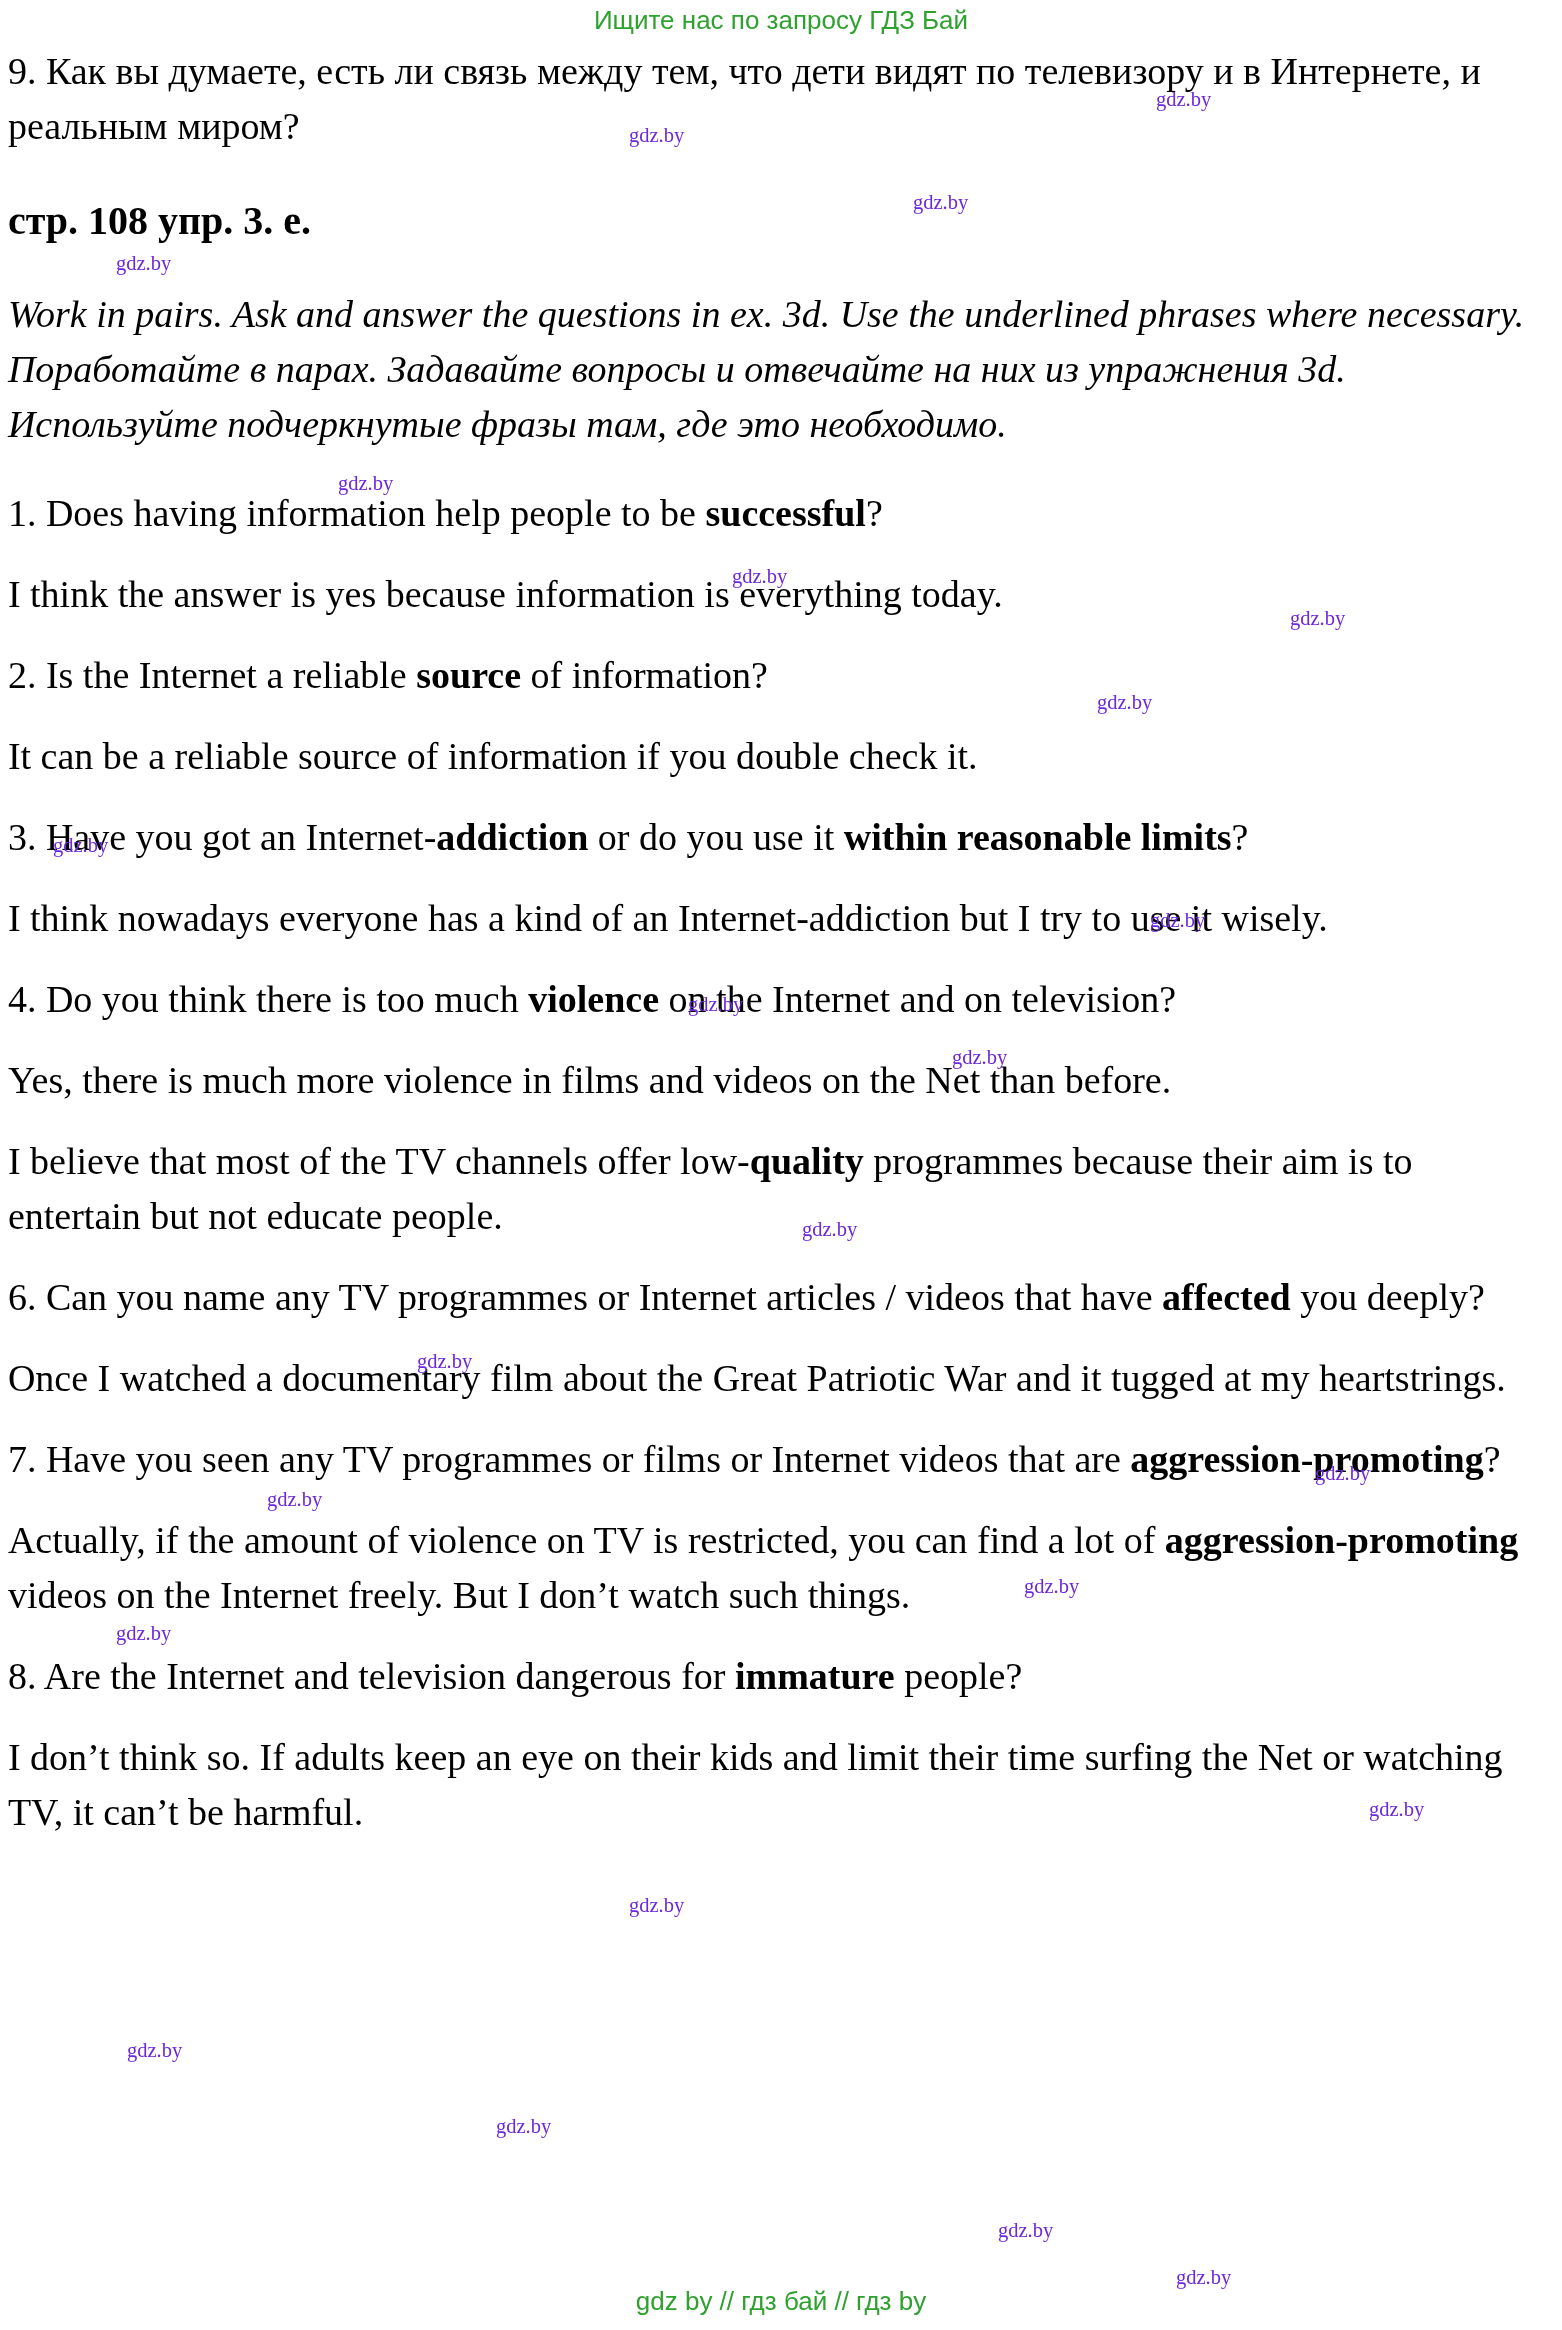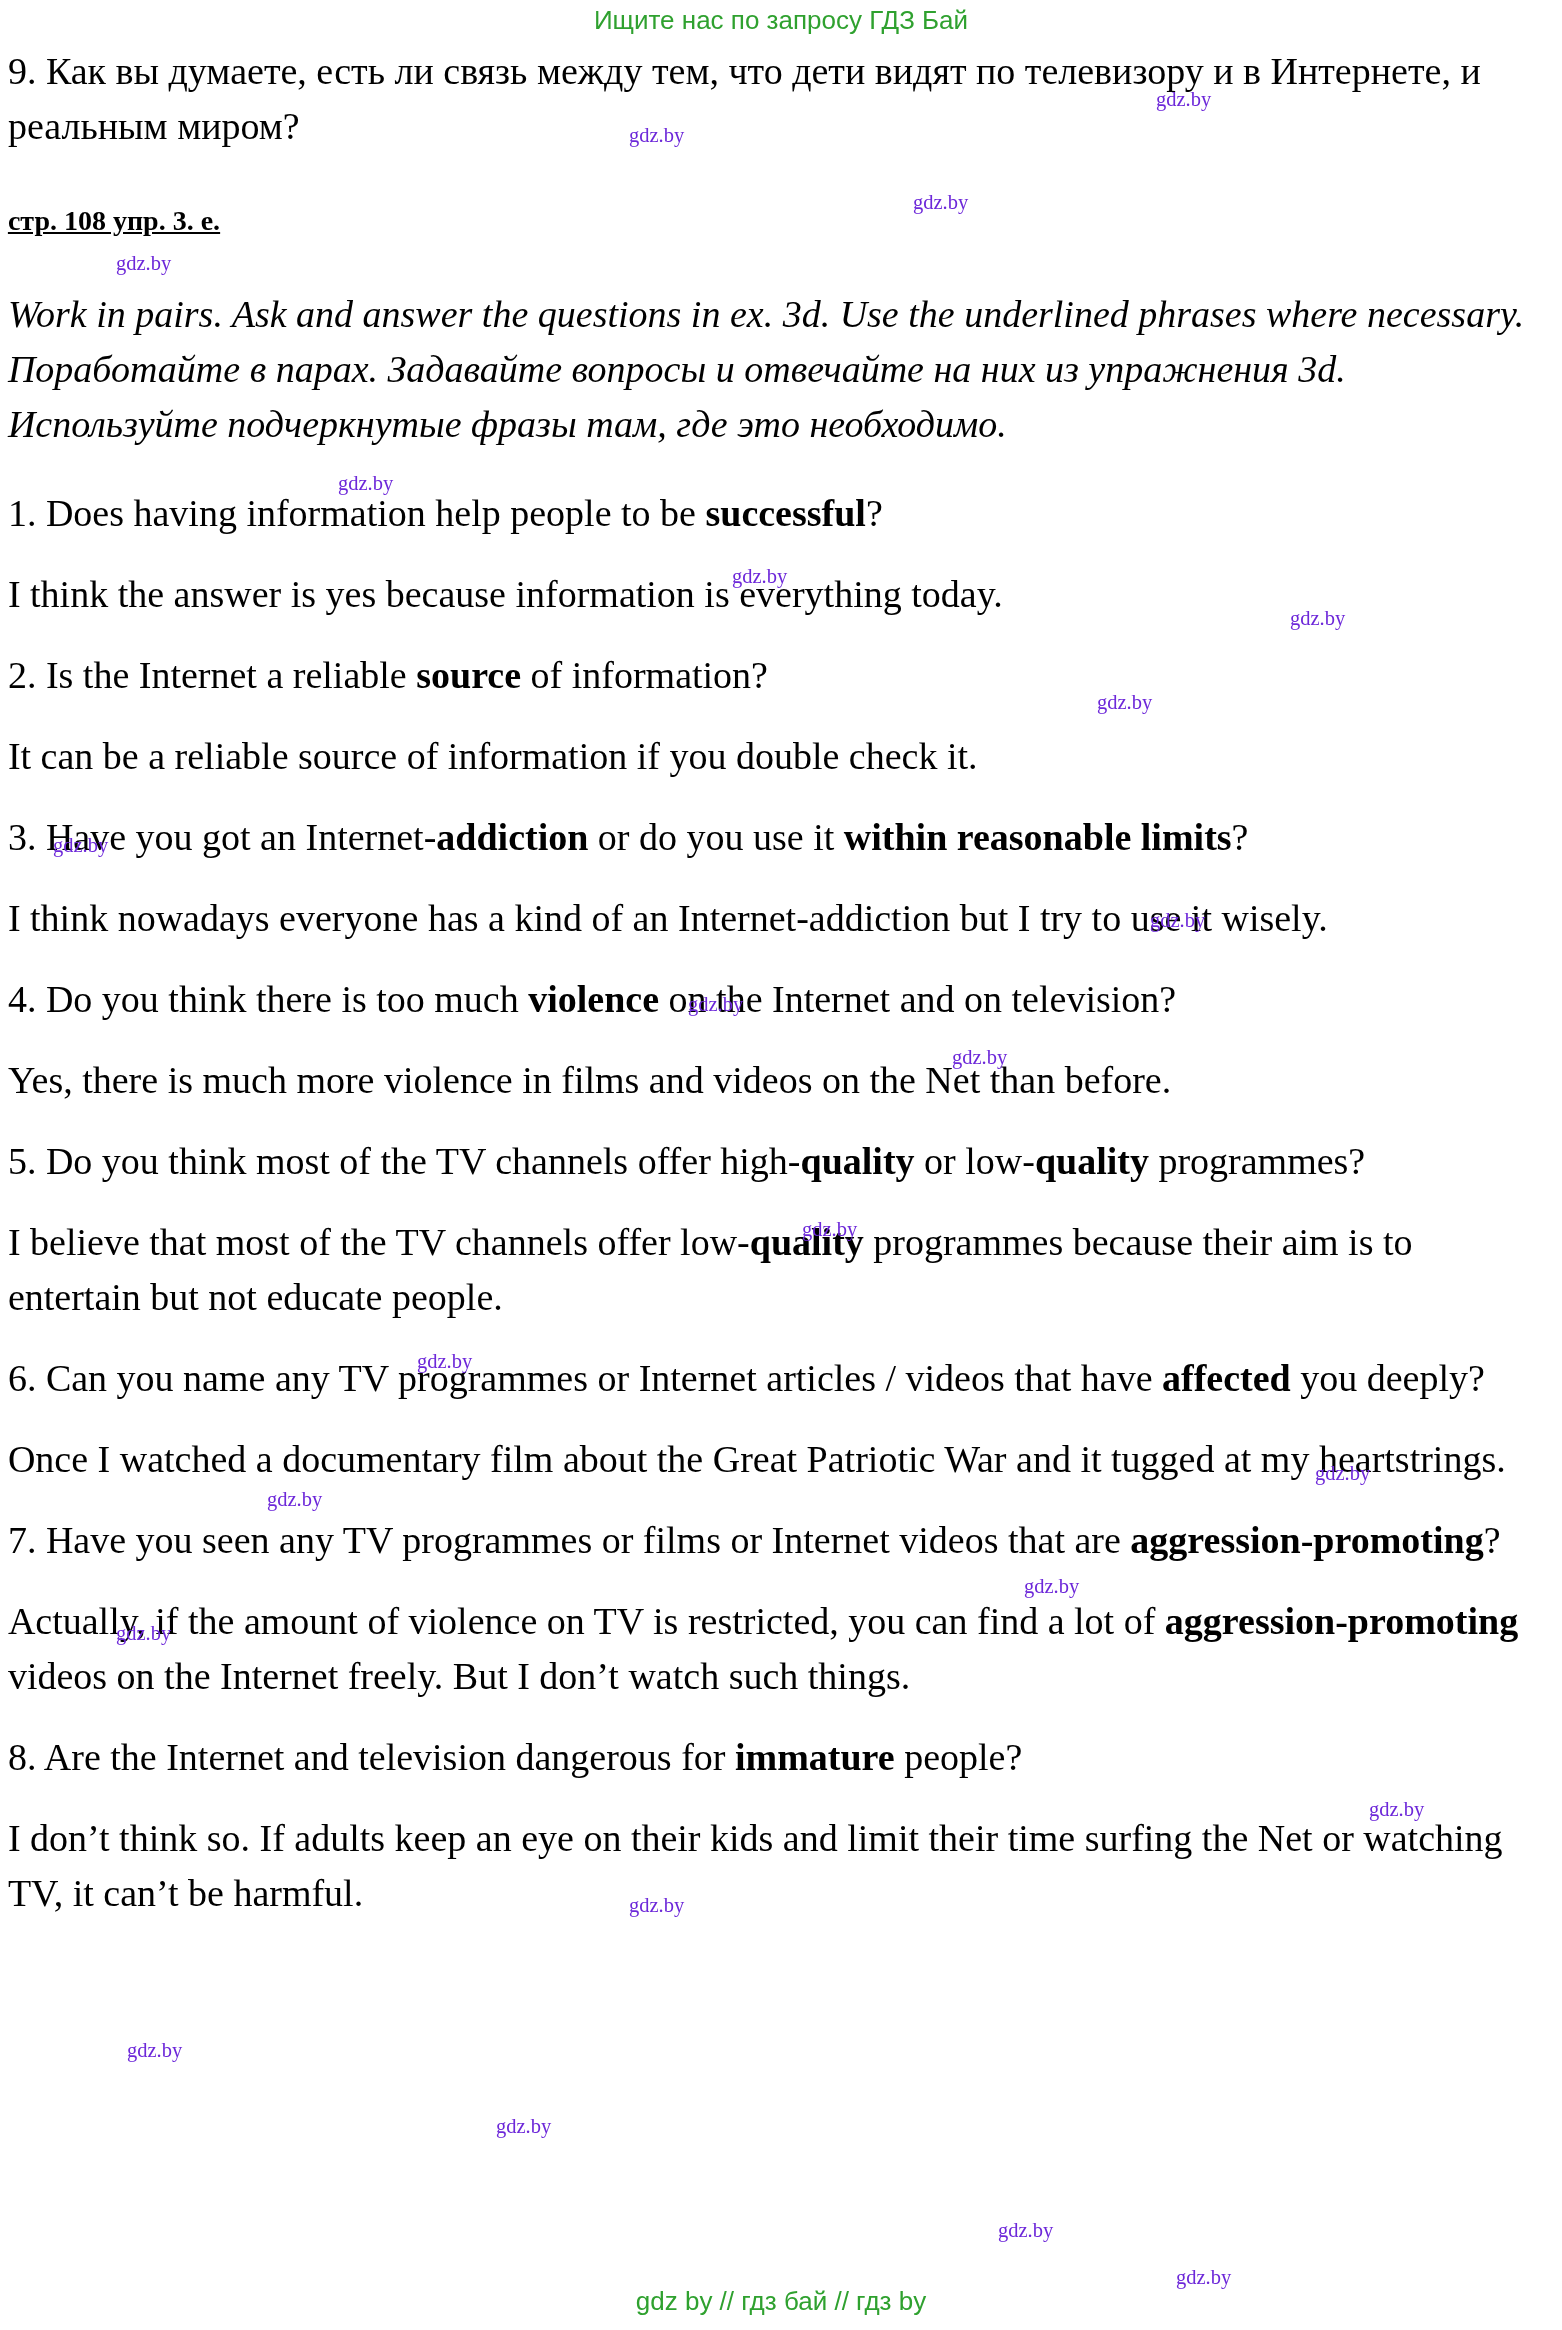--- a/index.html
+++ b/index.html
@@ -35,25 +35,24 @@
   }
   .para {
     font-size: 38px;
     line-height: 55px;
     margin-bottom: 26px;
     letter-spacing: 0;
   }
   .para.intro { margin-bottom: 39px; }
   .para.task { margin-bottom: 34px; font-style: italic; }
   .heading {
-    font-size: 28px;
+    font-size: 40px;
     line-height: 55px;
     font-weight: bold;
     margin: 0 0 39px 0;
-    text-decoration: underline;
   }
   .bold { font-weight: bold; }
   .wm {
     position: absolute;
     font-size: 20.5px;
     line-height: 23.6px;
     font-family: "Liberation Serif", serif;
     color: #6d28d9;
     white-space: nowrap;
   }
@@ -76,21 +75,20 @@
 
   <p class="para"><span>2. Is the Internet a reliable </span><span class="bold">source</span><span> of information?</span></p>
   <p class="para"><span>It can be a reliable source of information if you double check it.</span></p>
 
   <p class="para"><span>3. Have you got an Internet-</span><span class="bold">addiction</span><span> or do you use it </span><span class="bold">within reasonable limits</span><span>?</span></p>
   <p class="para"><span>I think nowadays everyone has a kind of an Internet-addiction but I try to use it wisely.</span></p>
 
   <p class="para"><span>4. Do you think there is too much </span><span class="bold">violence</span><span> on the Internet and on television?</span></p>
   <p class="para"><span>Yes, there is much more violence in films and videos on the Net than before.</span></p>
 
-  <p class="para"><span>5. Do you think most of the TV channels offer high-</span><span class="bold">quality</span><span> or low-</span><span class="bold">quality</span><span> programmes?</span></p>
   <p class="para"><span>I believe that most of the TV channels offer low-</span><span class="bold">quality</span><span> programmes because their aim is to entertain but not educate people.</span></p>
 
   <p class="para"><span>6. Can you name any TV programmes or Internet articles / videos that have </span><span class="bold">affected</span><span> you deeply?</span></p>
   <p class="para"><span>Once I watched a documentary film about the Great Patriotic War and it tugged at my heartstrings.</span></p>
 
   <p class="para"><span>7. Have you seen any TV programmes or films or Internet videos that are </span><span class="bold">aggression-promoting</span><span>?</span></p>
   <p class="para"><span>Actually, if the amount of violence on TV is restricted, you can find a lot of </span><span class="bold">aggression-promoting</span><span> videos on the Internet freely. But I don’t watch such things.</span></p>
 
   <p class="para"><span>8. Are the Internet and television dangerous for </span><span class="bold">immature</span><span> people?</span></p>
   <p class="para"><span>I don’t think so. If adults keep an eye on their kids and limit their time surfing the Net or watching TV, it can’t be harmful.</span></p>

